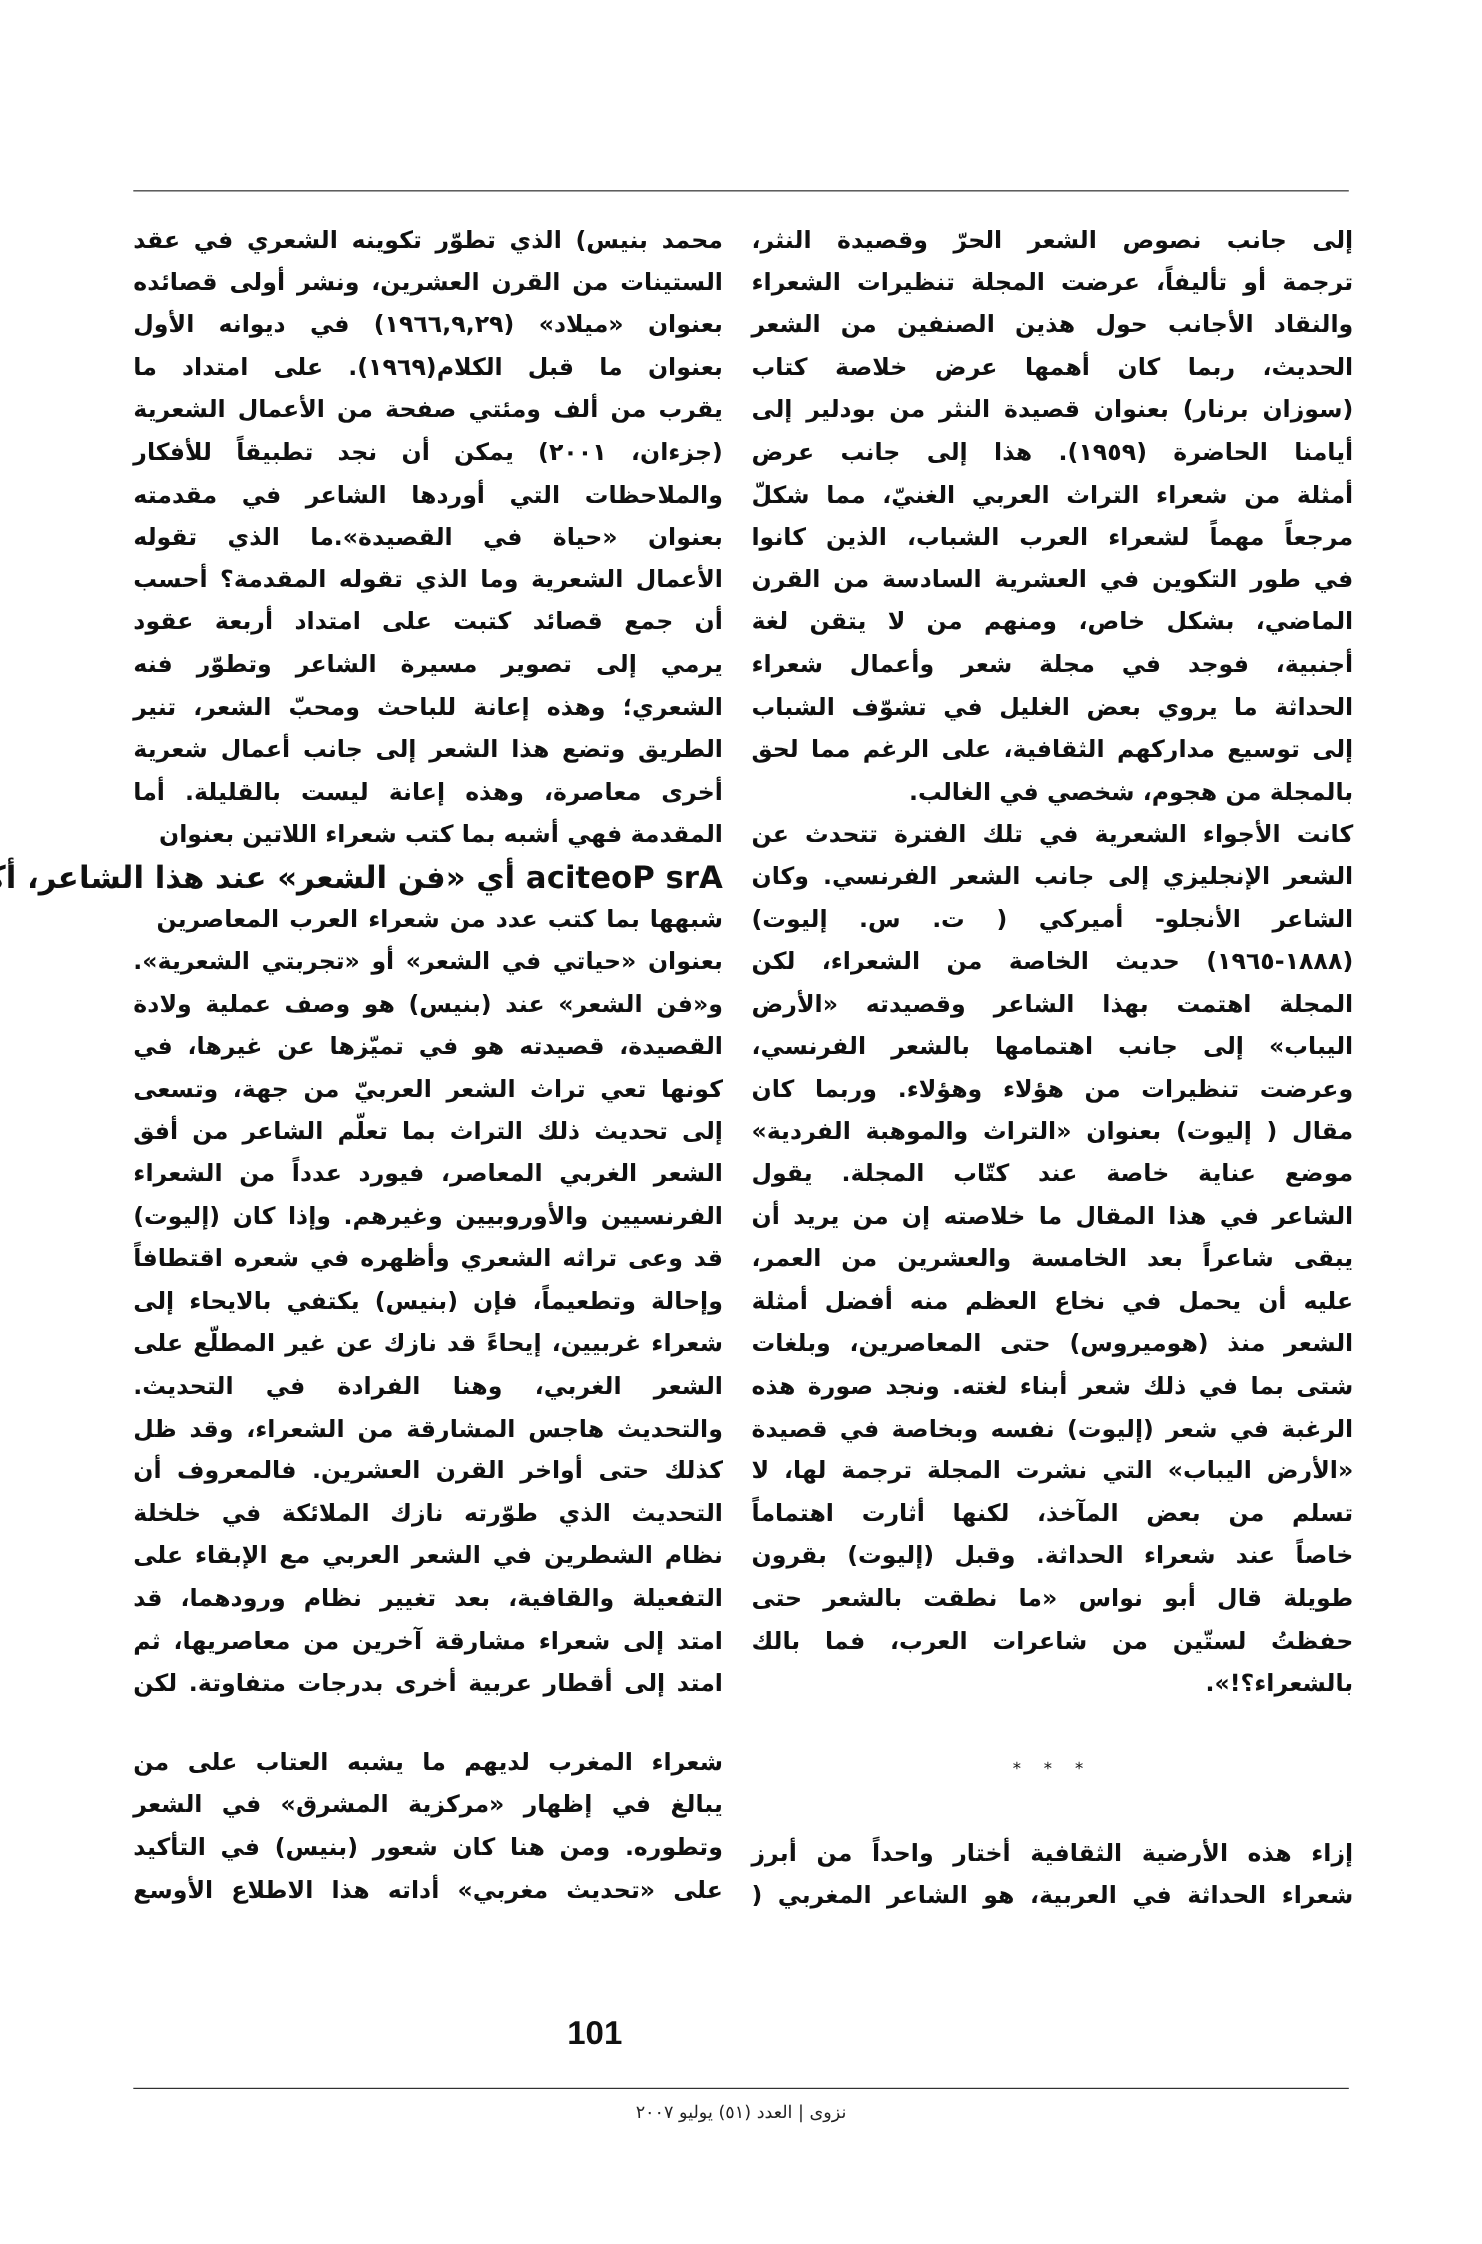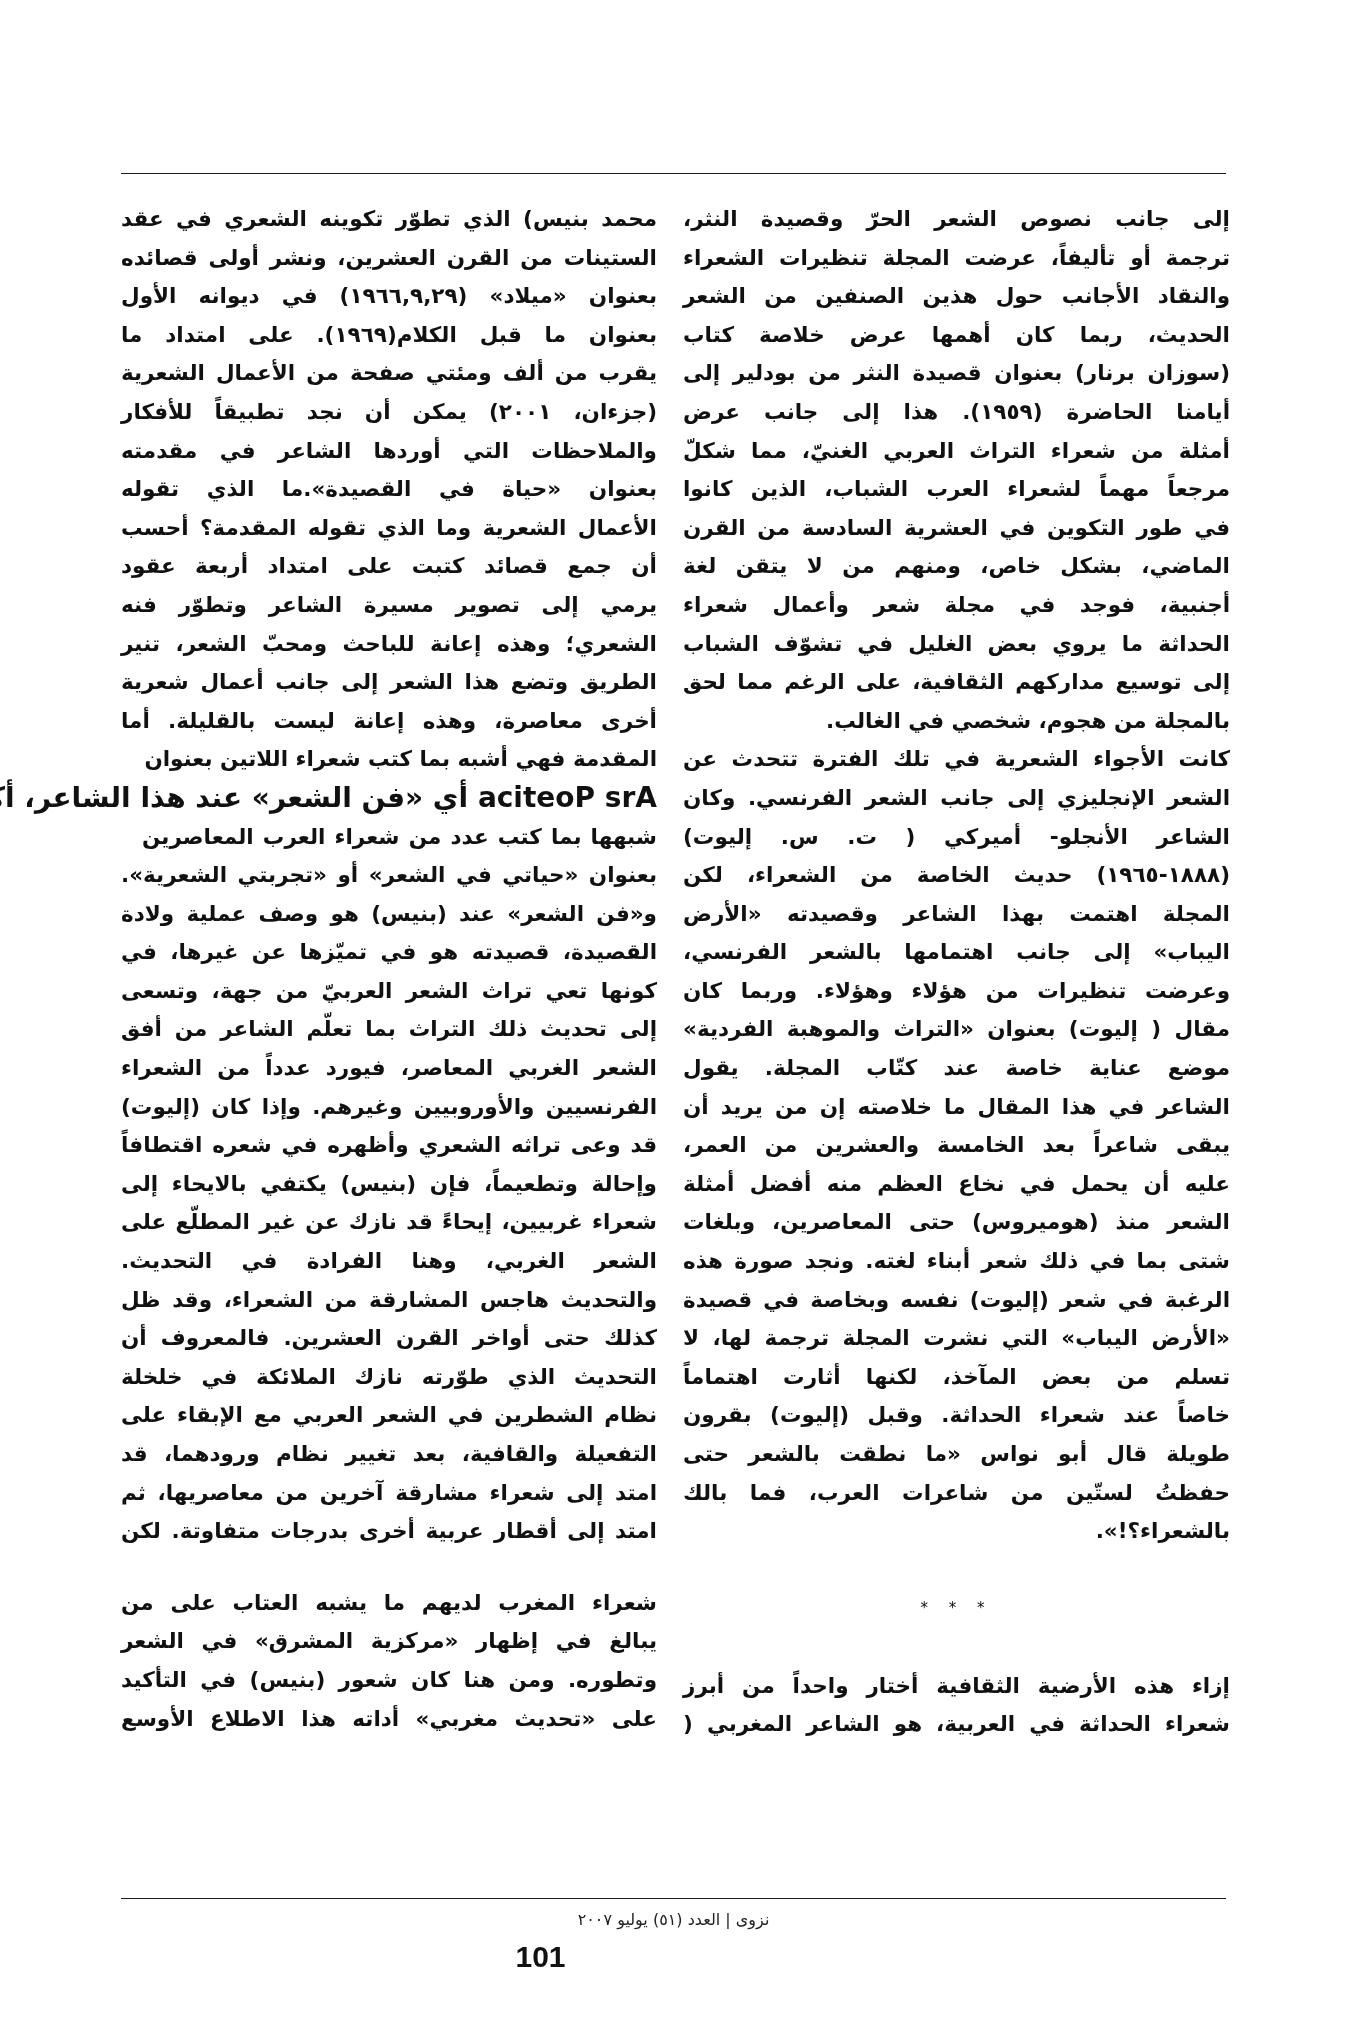--- a/index.html
+++ b/index.html
@@ -11,21 +11,21 @@
   .col { position: absolute; top: 200px; direction: rtl; }
   .col.right { left: 683px; width: 547px; }
   .col.left { left: 121px; width: 536px; }
   .line { height: 38.6px; line-height: 38.6px; font-size: 21.5px; font-weight: bold;
           text-align: justify; text-align-last: justify; white-space: nowrap; overflow: visible; }
   .line.last { text-align-last: right; }
   .line.center { text-align: center; text-align-last: center; font-weight: normal; font-size: 15px; letter-spacing: 8px; }
   .line.blank { height: 38.6px; }
   .footer-text { position: absolute; top: 1910px; left: 0; width: 1347px; text-align: center;
                  font-size: 16px; direction: rtl; color: #222; }
-  .page-num { position: absolute; top: 1940px; left: 0; width: 1081px; text-align: center;
+  .page-num { position: absolute; top: 1832px; left: 0; width: 1081px; text-align: center;
               font-family: "Liberation Sans", sans-serif; font-weight: bold; font-size: 30px; color: #111; direction: ltr; }
 </style>
 </head>
 <body>
 
 <div class="rule top"></div>
 
 <div class="col right" id="col-right">
     <div class="line" style="white-space: nowrap;">إلى جانب نصوص الشعر الحرّ وقصيدة النثر،</div>
     <div class="line" style="white-space: nowrap;">ترجمة أو تأليفاً، عرضت المجلة تنظيرات الشعراء</div>

